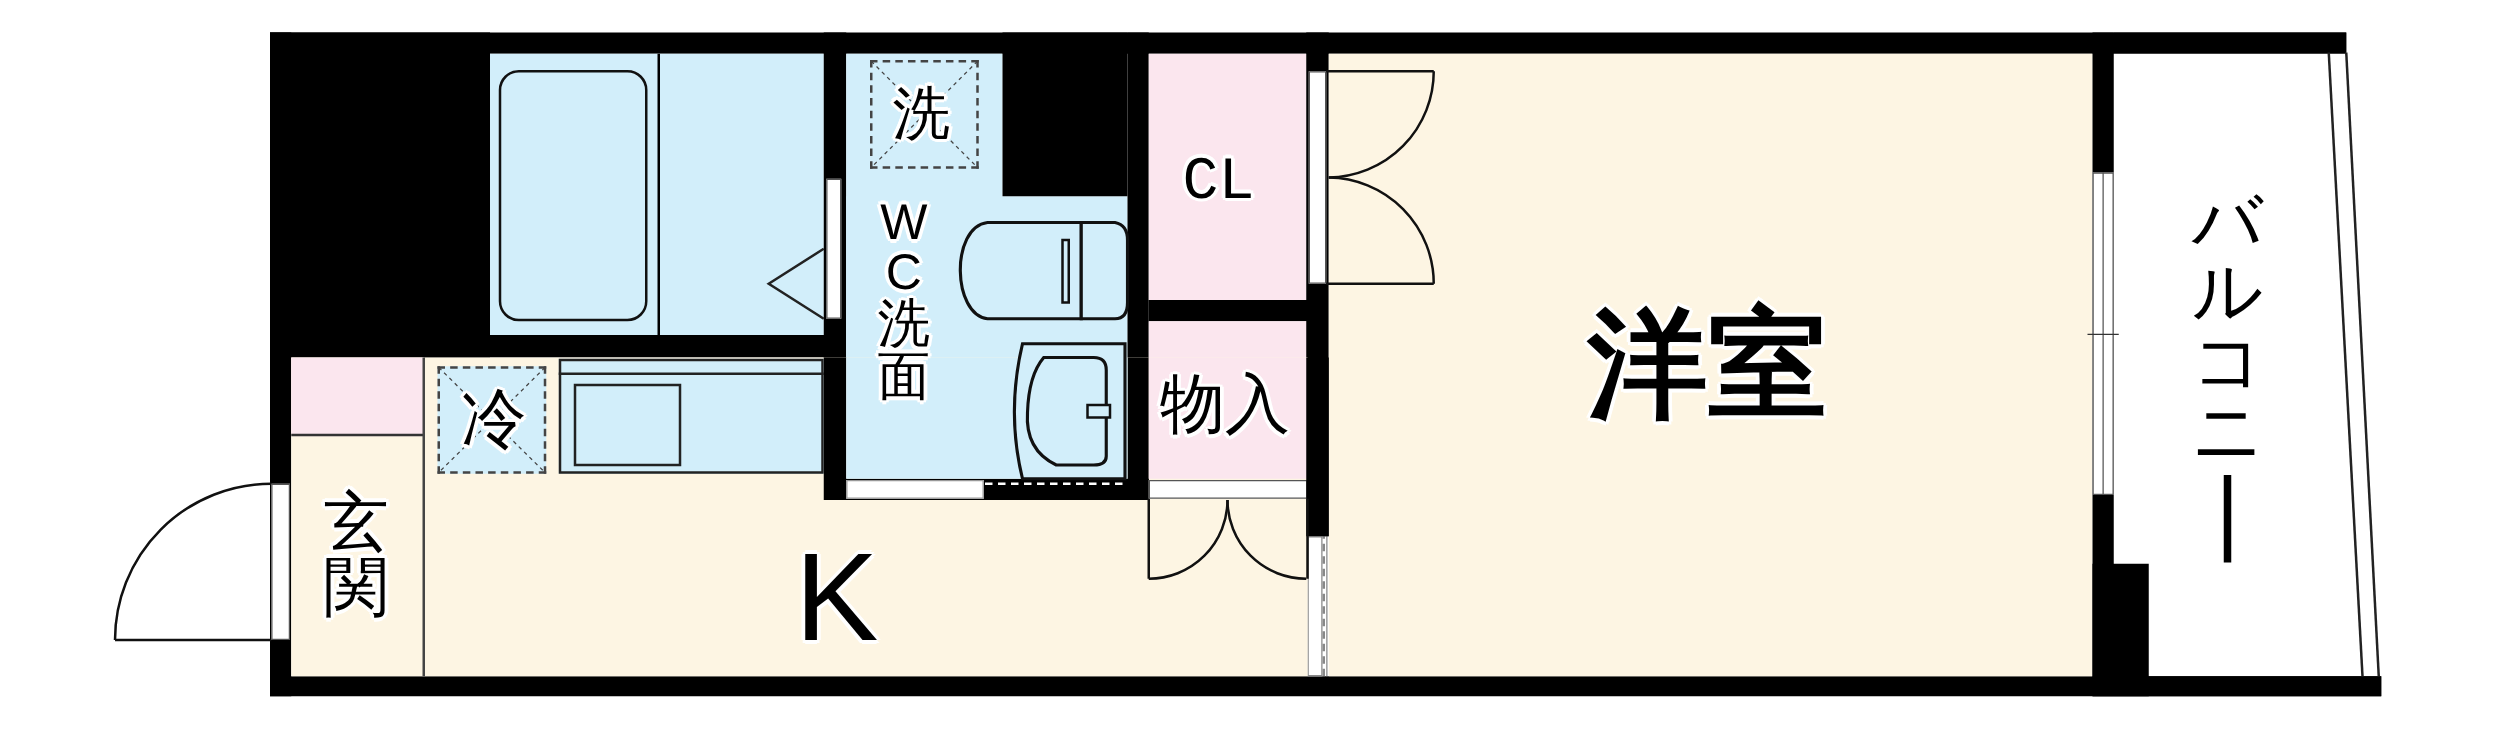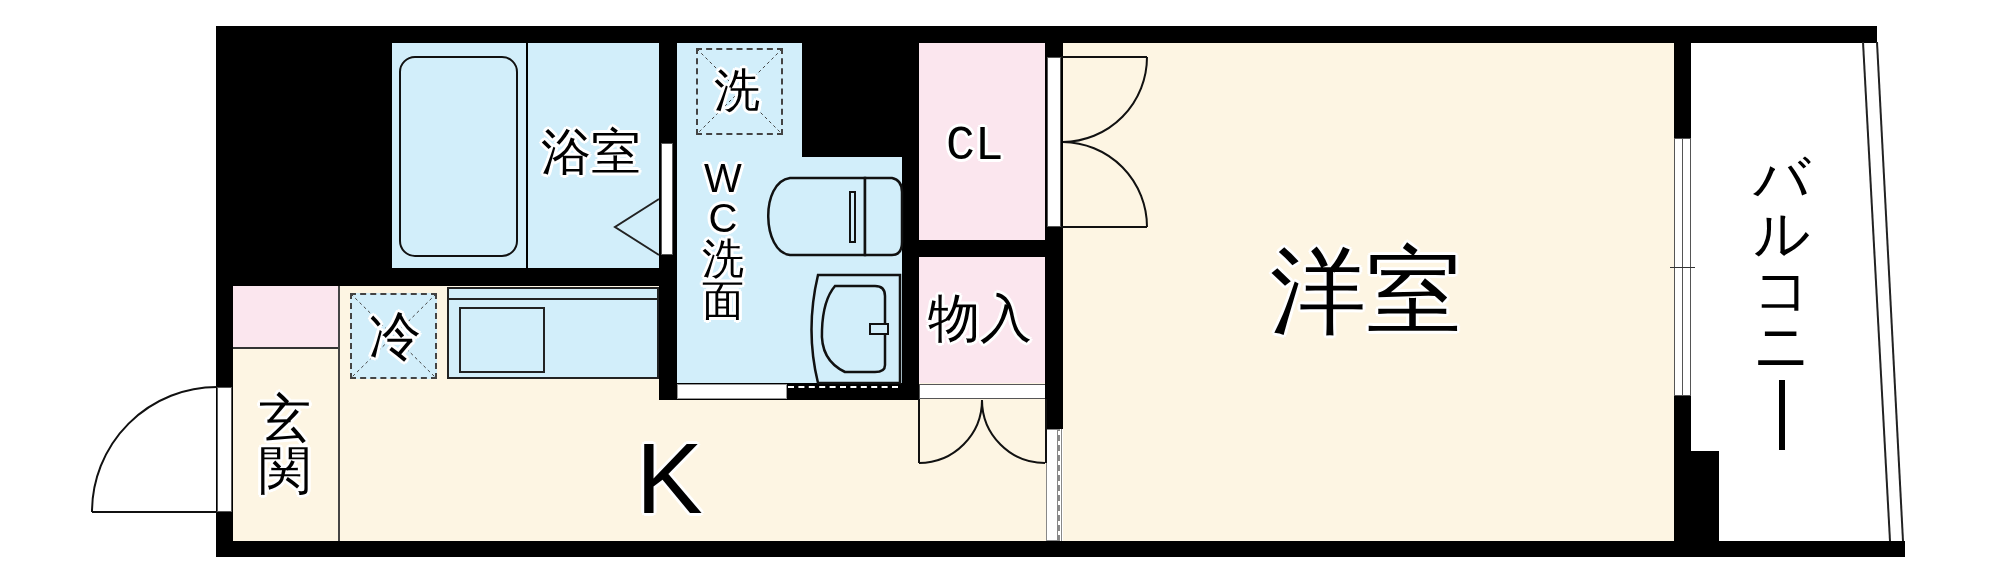--- a/index.html
+++ b/index.html
@@ -130,31 +130,30 @@
     <line x1="1061" y1="227" x2="1147" y2="227" stroke="#111" stroke-width="2"></line>
     <path d="M1147,57 A85,85 0 0,1 1063,142" fill="none" stroke="#111" stroke-width="2"></path>
     <path d="M1063,142 A85,85 0 0,1 1147,227" fill="none" stroke="#111" stroke-width="2"></path>
 
     <line x1="919" y1="399" x2="919" y2="463" stroke="#111" stroke-width="2"></line>
     <line x1="1046" y1="399" x2="1046" y2="463" stroke="#111" stroke-width="2"></line>
     <path d="M919,463 A63,63 0 0,0 982,400" fill="none" stroke="#111" stroke-width="2"></path>
     <path d="M982,400 A63,63 0 0,0 1045,463" fill="none" stroke="#111" stroke-width="2"></path>
   </svg>
 
-  <div class="label" style="left:541px; top:127px; font-size:50px;">浴室</div>
   <div class="label" style="left:714px; top:67px; font-size:46px;">洗</div>
   <div class="label vlabel" style="left:700px; top:158px; font-size:42px; width:46px;">
     <span style="font-family:'Liberation Sans',sans-serif; font-size:40px;">W</span>
     <span style="font-family:'Liberation Sans',sans-serif; font-size:40px;">C</span>
     <span>洗</span>
     <span>面</span>
   </div>
   <div class="label" style="left:946px; top:122px; font-size:48px; font-family:Liberation Mono, monospace;">CL</div>
-  <div class="label" style="left:928px; top:292px; font-size:52px;">物入</div>
-  <div class="label" style="left:1270px; top:243px; font-size:96px;">洋室</div>
+  <div class="label" style="left:928px; top:302px; font-size:52px;font-family:Liberation Mono, monospace;">物入</div>
+  <div class="label" style="left:1270px; top:243px; font-size:96px;font-weight:bold;">洋室</div>
   <div class="label" style="left:369px; top:310px; font-size:52px;">冷</div>
   <div class="label vlabel" style="left:259px; top:392px; font-size:52px;">
     <span>玄</span>
     <span>関</span>
   </div>
   <div class="label" style="left:636px; top:428px; font-size:100px; font-family:'Liberation Sans',sans-serif;">K</div>
   <div class="label vlabel" style="left:1752px; top:150px; font-size:56px; width:60px; text-shadow:none;">
     <span>バ</span>
     <span>ル</span>
     <span>コ</span>

